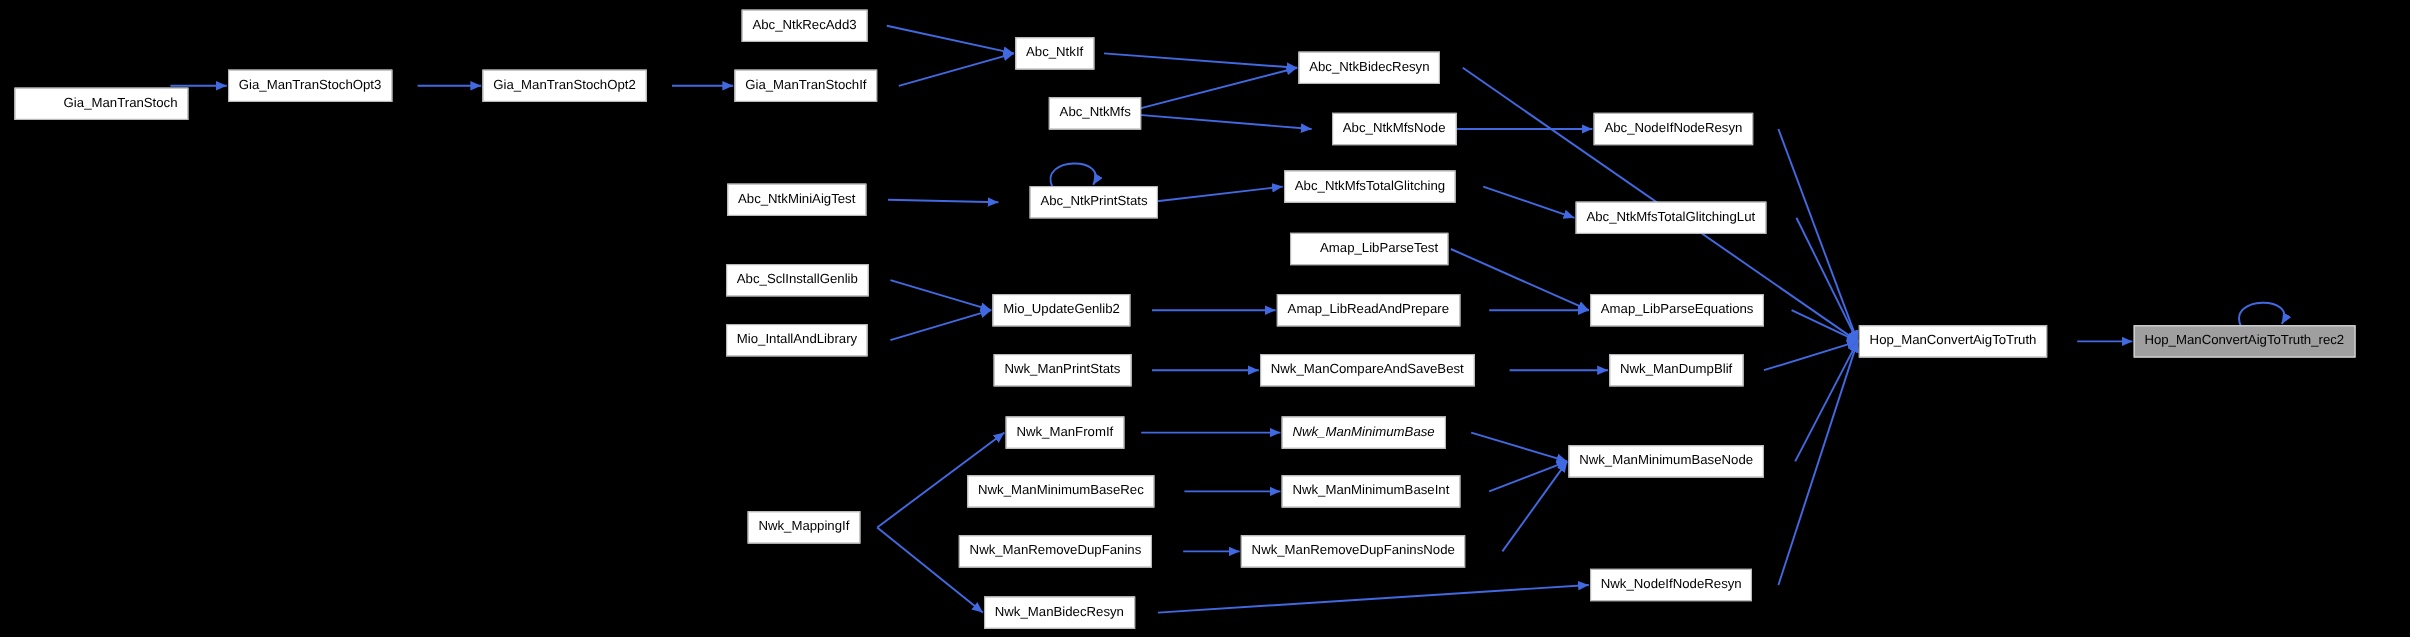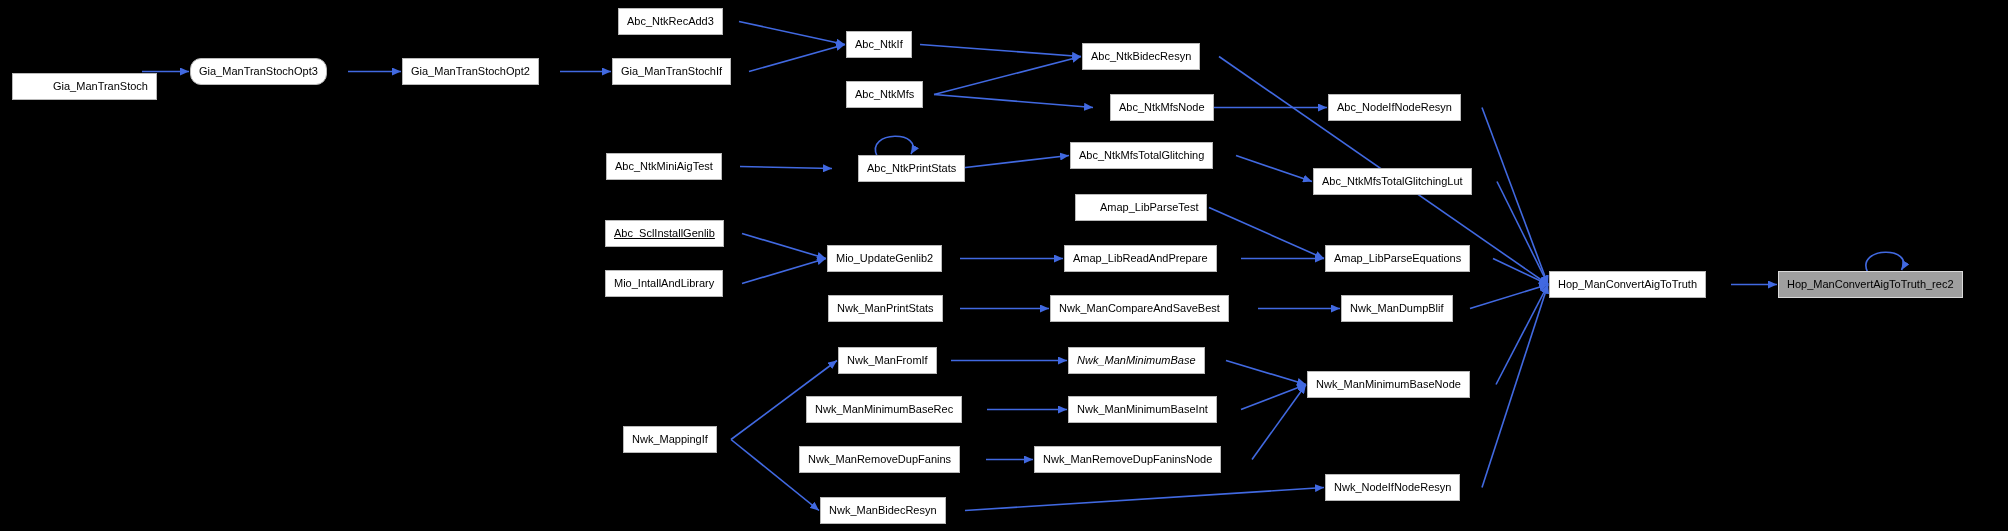--- a/index.html
+++ b/index.html
@@ -92,35 +92,35 @@
         <line x1="731" y1="439.5" x2="819" y2="510.5" class="edge-line" marker-end="url(#arrowhead)"></line>
         <line x1="965" y1="510.5" x2="1324" y2="487.5" class="edge-line" marker-end="url(#arrowhead)"></line>
         <line x1="1482" y1="487.5" x2="1548" y2="284.5" class="edge-line" marker-end="url(#arrowhead)"></line>
         <line x1="1731" y1="284.5" x2="1777" y2="284.5" class="edge-line" marker-end="url(#arrowhead)"></line>
         <path d="M 877,156 C 865,130 925,130 911,154" class="self-loop" marker-end="url(#arrowhead)"></path>
         <path d="M 1867.5,272 C 1855.5,246 1915.5,246 1901.5,270" class="self-loop" marker-end="url(#arrowhead)"></path>
       </g>
   </svg>
   <div id="node-layer">
       <div class="gnode" style="left: 12px; top: 73px; padding-left: 40px;">Gia_ManTranStoch</div>
-      <div class="gnode" style="left: 190px; top: 58px; border-radius: 11px;">Gia_ManTranStochOpt3</div>
+      <div class="gnode" style="left: 190px; top: 58px;">Gia_ManTranStochOpt3</div>
       <div class="gnode" style="left: 402px; top: 58px;">Gia_ManTranStochOpt2</div>
       <div class="gnode" style="left: 612px; top: 58px;">Gia_ManTranStochIf</div>
       <div class="gnode" style="left: 618px; top: 8px;">Abc_NtkRecAdd3</div>
       <div class="gnode" style="left: 846px; top: 31px;">Abc_NtkIf</div>
-      <div class="gnode" style="left: 846px; top: 81px; text-align: center;">Abc_NtkMfs</div>
+      <div class="gnode" style="left: 874px; top: 81px; text-align: center;">Abc_NtkMfs</div>
       <div class="gnode" style="left: 1082px; top: 43px;">Abc_NtkBidecResyn</div>
       <div class="gnode" style="left: 1094px; top: 94px; margin-left: 16px;">Abc_NtkMfsNode</div>
       <div class="gnode" style="left: 1328px; top: 94px;">Abc_NodeIfNodeResyn</div>
       <div class="gnode" style="left: 606px; top: 153px;">Abc_NtkMiniAigTest</div>
       <div class="gnode" style="left: 858px; top: 155px;">Abc_NtkPrintStats</div>
       <div class="gnode" style="left: 1070px; top: 142px;">Abc_NtkMfsTotalGlitching</div>
       <div class="gnode" style="left: 1313px; top: 168px;">Abc_NtkMfsTotalGlitchingLut</div>
       <div class="gnode" style="left: 1075px; top: 194px; padding-left: 24px;">Amap_LibParseTest</div>
-      <div class="gnode" style="left: 605px; top: 220px; text-decoration: underline;">Abc_SclInstallGenlib</div>
+      <div class="gnode" style="left: 605px; top: 220px;">Abc_SclInstallGenlib</div>
       <div class="gnode" style="left: 827px; top: 245px;">Mio_UpdateGenlib2</div>
       <div class="gnode" style="left: 1064px; top: 245px;">Amap_LibReadAndPrepare</div>
       <div class="gnode" style="left: 1325px; top: 245px;">Amap_LibParseEquations</div>
       <div class="gnode" style="left: 605px; top: 270px;">Mio_IntallAndLibrary</div>
       <div class="gnode" style="left: 828px; top: 295px;">Nwk_ManPrintStats</div>
       <div class="gnode" style="left: 1050px; top: 295px;">Nwk_ManCompareAndSaveBest</div>
       <div class="gnode" style="left: 1341px; top: 295px;">Nwk_ManDumpBlif</div>
       <div class="gnode" style="left: 1549px; top: 271px;">Hop_ManConvertAigToTruth</div>
       <div class="gnode highlighted" style="left: 1778px; top: 271px;">Hop_ManConvertAigToTruth_rec2</div>
       <div class="gnode" style="left: 838px; top: 347px;">Nwk_ManFromIf</div>

